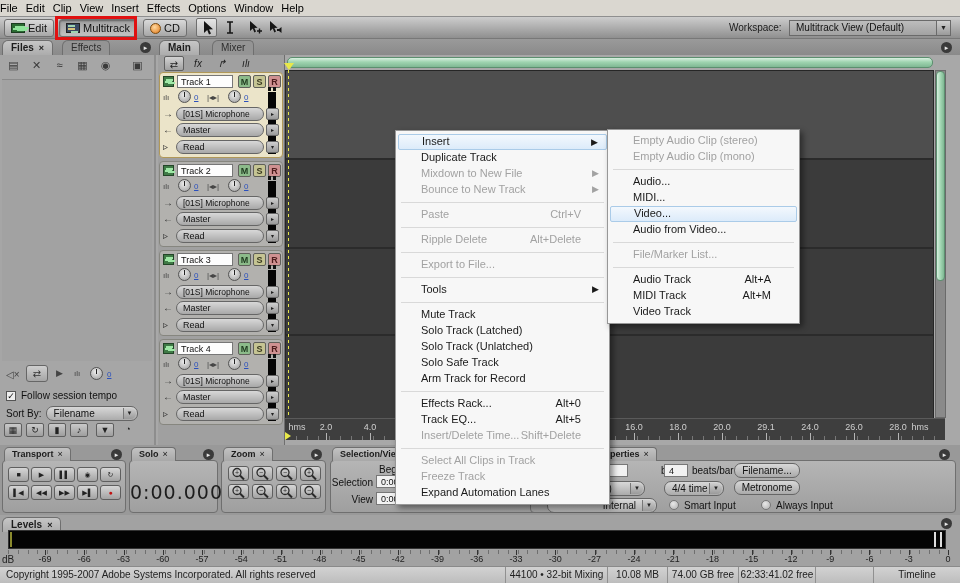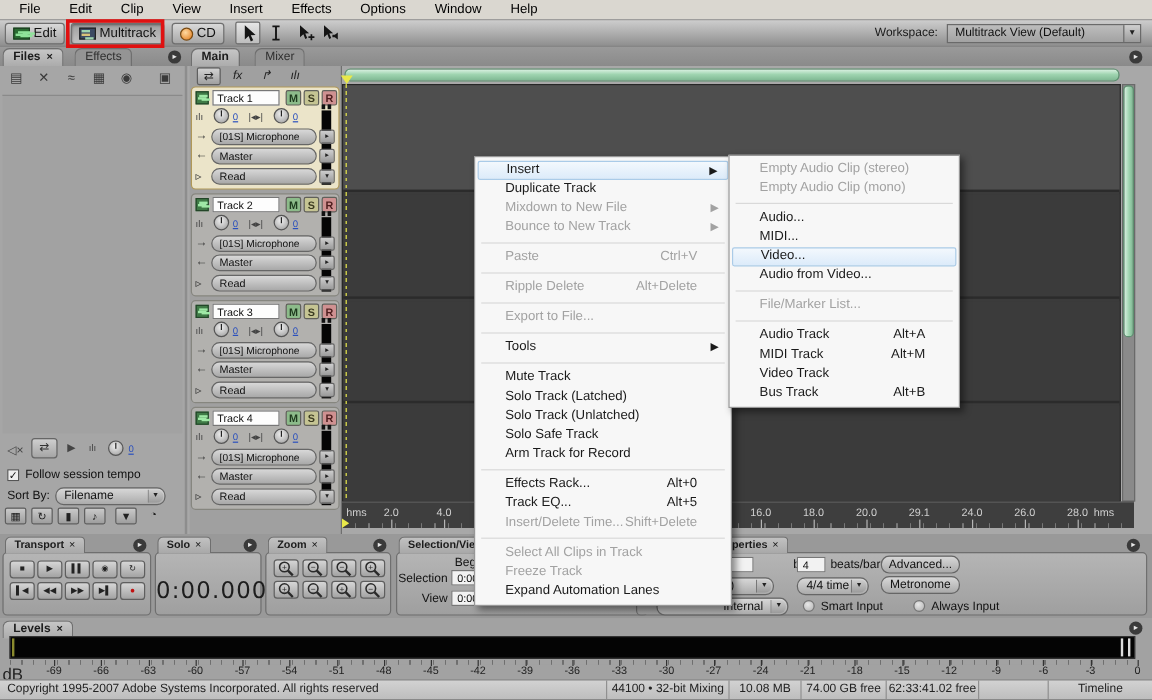--- a/index.html
+++ b/index.html
@@ -2,21 +2,21 @@
 <html><head>
 <meta charset="utf-8">
 <style>
   html,body{margin:0;padding:0;background:#666;}
   #app{position:relative;width:960px;height:583px;background:#a8a8a8;overflow:hidden;
        font-family:"Liberation Sans",sans-serif;-webkit-font-smoothing:antialiased;}
   #app *{box-sizing:border-box;}
 
   
   #menubar{position:absolute;left:0;top:0;width:960px;height:17px;background:#dad7d0;border-bottom:1px solid #8f8f8f;font-size:11px;color:#000;white-space:nowrap;}
-  .mitem{display:inline-block;padding:2px 8px 0 16px;height:17px;cursor:default;}
+  .mitem{display:inline-block;padding:2px 8px 0 0;height:17px;cursor:default;}
 
   
   #toolbar{position:absolute;left:0;top:17px;width:960px;height:22px;background:linear-gradient(#cdcdcd,#8f8f8f);border-bottom:1px solid #787878;}
   .tbtn{position:absolute;top:2px;height:18px;display:flex;align-items:center;gap:3px;padding:0 6px;font-size:11px;color:#111;
         background:linear-gradient(#d9d9d9,#a7a7a7);border:1px solid #6f6f6f;border-radius:3px;}
   .tbtn.pressed{background:linear-gradient(#9f9f9f,#c2c2c2);box-shadow:inset 0 1px 2px rgba(0,0,0,.4);}
   .wave-ic{display:inline-block;width:14px;height:10px;background:#2a6b32;border:1px solid #1c3b20;position:relative;}
   .wave-ic::after{content:"";position:absolute;left:1px;top:4px;width:10px;height:2px;background:#8fe39a;box-shadow:2px -2px 0 #8fe39a,4px 1px 0 #8fe39a,6px -1px 0 #8fe39a;}
   .mt-ic{display:inline-block;width:14px;height:10px;background:#3b4a63;border:1px solid #222;position:relative;}
   .mt-ic::after{content:"";position:absolute;left:1px;top:1px;width:7px;height:2px;background:#9fd4b0;box-shadow:0 3px 0 #d9c27a,3px 6px 0 #9fd4b0;}
@@ -112,21 +112,21 @@
 
   
   #levels{position:absolute;left:0;top:515px;width:960px;height:51px;background:#a2a2a2;}
   #levels-bar{position:absolute;left:8px;top:15px;width:938px;height:19px;background:#040404;border:1px solid #333;}
   #levels-bar .lstart{position:absolute;left:1px;top:1px;width:2px;height:15px;background:#8a8a2e;}
   #levels-bar .lclip{position:absolute;right:3px;top:1px;width:8px;height:15px;border-left:2px solid #ddd;border-right:2px solid #ddd;}
   #levels-scale{position:absolute;left:8px;top:35px;width:940px;height:15px;background:repeating-linear-gradient(90deg,#6f6f6f 0 1px,transparent 1px 9.8px);}
   #levels-scale .cover{position:absolute;left:0;top:4px;width:940px;height:11px;background:#a2a2a2;}
   .llab{position:absolute;top:4px;transform:translateX(-50%);font-size:9px;color:#222;}
   .lmaj{position:absolute;top:0;width:1px;height:5px;background:#333;}
-  #db-unit{position:absolute;left:-6px;top:4px;font-size:14px;color:#222;}
+  #db-unit{position:absolute;left:-6px;top:4px;font-size:10px;color:#222;}
 
   
   #statusbar{position:absolute;left:0;top:566px;width:960px;height:17px;background:linear-gradient(#d2d2d2,#bdbdbd);border-top:1px solid #8a8a8a;font-size:10px;color:#222;display:flex;}
   .seg{height:100%;padding:2px 4px 0 6px;border-left:1px solid #909090;white-space:nowrap;overflow:hidden;}
   .seg:first-child{border-left:none;}
   .seg.c{text-align:center;padding-left:0;padding-right:0;}
 
   
   .menu{position:absolute;background:#f7f7f7;border:1px solid #979797;box-shadow:3px 3px 6px rgba(0,0,0,.45);padding:3px 2px;z-index:20;}
   .mrow{position:relative;height:16px;font-size:11px;color:#1a1a1a;padding:1px 24px 0 23px;white-space:nowrap;}
@@ -534,21 +534,21 @@
     </div>
 
     <div class="dpanel" style="left:530px;width:426px;">
       <div class="dtab" style="left:20px;"><span>Session Properties</span><span class="x">×</span></div>
       <div class="pm" style="right:6px;top:2px;">▸</div>
       <div class="dbody">
         <div class="sv-field" style="left:45px;top:3px;width:52px;"></div>
         <span class="ss-lab" style="left:102px;top:4px;padding-left:28px;">bpm</span>
         <div class="sv-field" style="left:133px;top:3px;width:24px;">4</div>
         <span class="ss-lab" style="left:161px;top:4px;">beats/bar</span>
-        <div class="ss-btn" style="left:203px;top:2px;width:66px;">Advanced...</div>
+        <div class="ss-btn" style="left:203px;top:2px;width:66px;">Filename...</div>
         <div class="combo" style="position:absolute;left:28px;top:20px;width:86px;text-align:center;">
           <span>(none)</span><span class="dda">▼</span>
         </div>
         <div class="combo" style="position:absolute;left:133px;top:20px;width:60px;">
           <span>4/4 time</span><span class="dda">▼</span>
         </div>
         <div class="ss-btn" style="left:203px;top:19px;width:66px;">Metronome</div>
         <div class="combo" style="position:absolute;left:16px;top:37px;width:110px;text-align:right;padding-right:20px;">
           <span>Internal</span><span class="dda">▼</span>
         </div>
@@ -666,15 +666,14 @@
       <div class="mrow"><span>Audio...</span></div>
       <div class="mrow"><span>MIDI...</span></div>
       <div class="mrow hl"><span>Video...</span></div>
       <div class="mrow"><span>Audio from Video...</span></div>
       <div class="msep"></div>
       <div class="mrow dis"><span>File/Marker List...</span></div>
       <div class="msep"></div>
       <div class="mrow"><span>Audio Track</span><span class="sc">Alt+A</span></div>
       <div class="mrow"><span>MIDI Track</span><span class="sc">Alt+M</span></div>
       <div class="mrow"><span>Video Track</span></div>
-      <div class="mrow"><span>Bus Track</span><span class="sc">Alt+B</span></div>
     </div>
 </div>
 
 </body></html>

